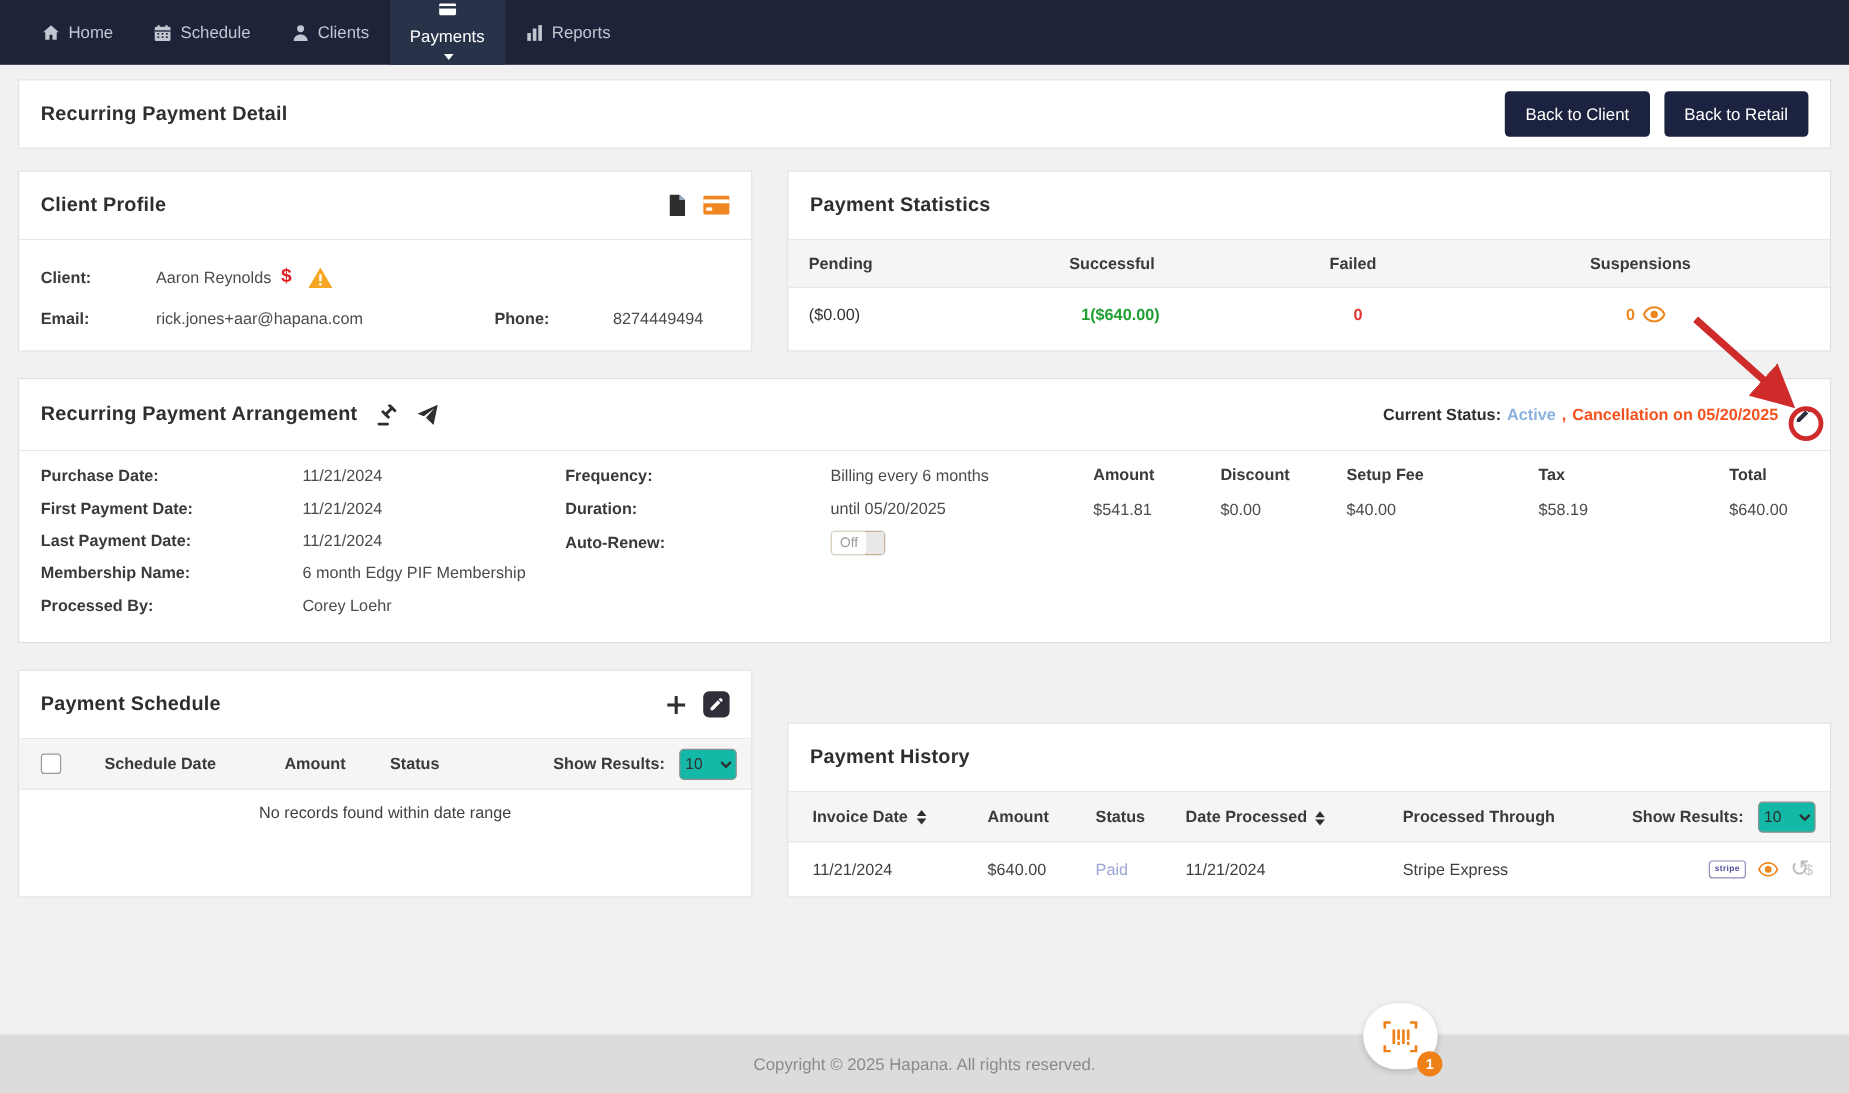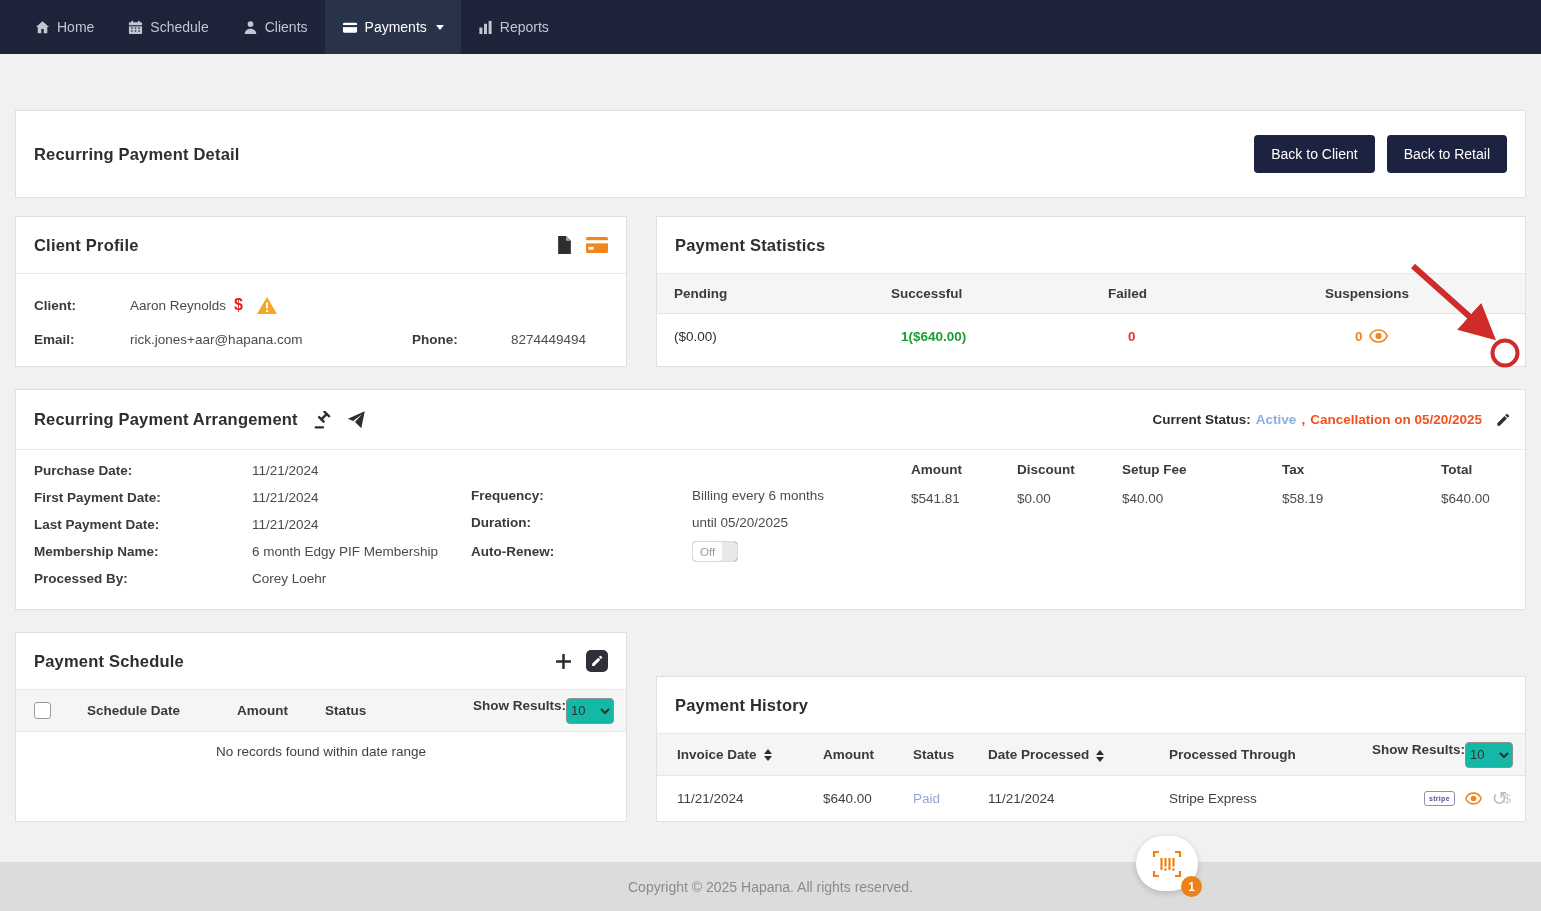--- a/index.html
+++ b/index.html
@@ -7,35 +7,35 @@
   body {
     font-family: "Liberation Sans", sans-serif;
     background:#f1f1f2;
     position:relative;
     overflow:hidden;
     color:#2f2f2f;
   }
   
   .navbar { height:54px; background:#1d2339; display:flex; align-items:stretch; padding-left:18px; }
   .nav-item { display:flex; align-items:center; gap:7px; padding:0 17px; font-size:14px; color:#c2c6d1; cursor:pointer; }
-  .nav-item.active { background:#283349; color:#fff; }
+  .nav-item.active { background:#283349; color:#fff;flex-direction:column; }
   .nav-item svg { display:block; }
   .caret { width:0; height:0; border-left:4px solid transparent; border-right:4px solid transparent; border-top:5px solid currentColor; margin-left:2px; }
   .nav-right { margin-left:auto; display:flex; align-items:center; gap:24px; padding-right:22px; color:#8a8fa0; }
   .icon-btn { cursor:pointer; display:flex; align-items:center; }
   .avatar-group { display:flex; align-items:center; gap:9px; cursor:pointer; color:#aeb3c2; font-size:14.5px; }
   .avatar { width:38px; height:38px; border-radius:50%; background:#f4494a; color:#fff; font-weight:bold; font-size:14px; display:flex; align-items:center; justify-content:center; }
   .q-icon { width:24px; height:24px; border-radius:50%; background:#8a8fa0; color:#1d2339; font-weight:bold; font-size:15px; display:flex; align-items:center; justify-content:center; cursor:pointer; }
   
   .main { padding:12px 15px 0; }
   .card { background:#fff; border:1px solid #e0e0e0; }
   .card-header { height:57px; display:flex; align-items:center; padding:0 18px; border-bottom:1px solid #e8e8e8; }
   .card-title { font-size:16.5px; font-weight:bold; color:#2e2e2e; letter-spacing:.2px; }
   
-  .titlebar { background:#fff; border:1px solid #e0e0e0; height:88px; display:flex; align-items:center; padding:0 18px; margin-bottom:18px;margin-top:44px; }
+  .titlebar { background:#fff; border:1px solid #e0e0e0; height:58px; display:flex; align-items:center; padding:0 18px; margin-bottom:18px; }
   .titlebar-actions { margin-left:auto; display:flex; gap:12px; }
   .btn-navy { background:#1c2340; color:#fff; border:none; border-radius:4px; height:38px; padding:0 17px; font-size:14px; font-family:inherit; cursor:pointer; }
   
   .row2 { display:flex; gap:29px; margin-bottom:22px; }
   .card.client { width:612px; }
   .card.stats { flex:1; }
   .hdr-icons { margin-left:auto; display:flex; align-items:center; gap:14px; }
   .cp-body { padding:10px 18px 14px; font-size:13.5px; }
   .cp-row { display:flex; align-items:center; height:26px; margin-top:8px; }
   .lblb { font-weight:bold; color:#3a3a3a; }
@@ -58,42 +58,42 @@
   .rpa-header { height:60px; display:flex; align-items:center; padding:0 10px 0 18px; border-bottom:1px solid #e8e8e8; }
   .rpa-title-icons { display:flex; align-items:center; gap:15px; margin-left:16px; }
   .status-line { margin-left:auto; display:flex; align-items:center; gap:5px; font-size:13.5px; }
   .status-label { font-weight:bold; color:#2e2e2e; }
   .status-active { color:#8ab0dd; font-weight:bold; }
   .status-sep { color:#f4511e; font-weight:bold; }
   .status-cancel { color:#f4511e; font-weight:bold; }
   .pencil-circle { width:24px; height:24px; border-radius:50%; background:#fff; display:flex; align-items:center; justify-content:center; margin-left:4px; cursor:pointer; }
   .rpa-body { display:flex; padding:12px 18px 12px; font-size:13.5px; }
   .rpa-left { width:437px; }
-  .rpa-mid { width:433px;margin-top:25px; }
+  .rpa-mid { width:433px; }
   .rpa-amounts { flex:1; padding-left:7px; }
   .f-row { display:flex; align-items:center; min-height:16px; margin-bottom:11px; color:#4b4b4b; }
   .rpa-left .f-lbl { width:218px; font-weight:bold; color:#3a3a3a; }
   .rpa-mid .f-lbl { width:221px; font-weight:bold; color:#3a3a3a; }
   .toggle { display:inline-flex; align-items:stretch; border:1px solid #d9d9d9; border-radius:4px; background:#a16207; height:21px; overflow:hidden; cursor:pointer; }
   .toggle-label { padding:0 7px; font-size:11.5px; color:#9a9a9a; display:flex; align-items:center; border:1px solid #e6e6e6; border-radius:4px; margin:-1px; background:#fff; z-index:1; }
   .toggle-knob { width:15px; background:#e8e8e8; border-radius:0 3px 3px 0; }
   .pm-value { display:flex; align-items:center; gap:14px; }
   .amounts-grid { display:grid; grid-template-columns:106px 105px 160px 159px auto; row-gap:14px; }
   .amounts-grid .a-hdr { font-weight:bold; color:#3a3a3a; }
   .amounts-grid .a-val { color:#4b4b4b; }
   
   .row4 { display:flex; gap:29px; }
   .card.schedule { width:612px; }
   .card.history { flex:1;margin-top:44px; }
   .tbl-head { display:flex; align-items:center; background:#f5f5f6; height:42px; border-bottom:1px solid #e6e6e6; font-size:13.5px; font-weight:bold; color:#3a3a3a; }
   .checkbox { width:17px; height:17px; border:1.5px solid #9a9a9a; border-radius:3px; background:#fff; margin-left:18px; cursor:pointer; flex:none; }
   .sch-col-date { width:120px; margin-left:36px; }
   .sch-col-amt { width:80px; margin-left:30px; }
   .sch-col-status { width:80px; margin-left:8px; }
-  .show-results { margin-left:auto; display:flex; align-items:flex-start; gap:0; padding-right:12px; font-weight:bold; }
+  .show-results { margin-left:auto; display:flex; align-items:center; gap:12px; padding-right:12px; font-weight:bold; }
   .show-results select { width:48px; height:26px; font-size:13px; font-family:inherit; border:1px solid #8f8f8f; border-radius:4px; background:#14b8a6; color:#2f2f2f; }
   .empty-row { height:38px; display:flex; align-items:center; justify-content:center; font-size:13.5px; color:#3f3f3f; }
   .hist-col1 { width:146px; margin-left:20px; display:flex; align-items:center; gap:7px; }
   .hist-col2 { width:90px; }
   .hist-col3 { width:75px; }
   .hist-col4 { width:181px; display:flex; align-items:flex-end; gap:7px; }
   .hist-col5 { flex:1; }
   .hist-row { display:flex; align-items:center; height:45px; font-size:13.5px; color:#3f3f3f; }
   .paid { color:#9aa4d6; }
   .hist-actions { margin-left:auto; display:flex; align-items:center; gap:10px; padding-right:14px; }

